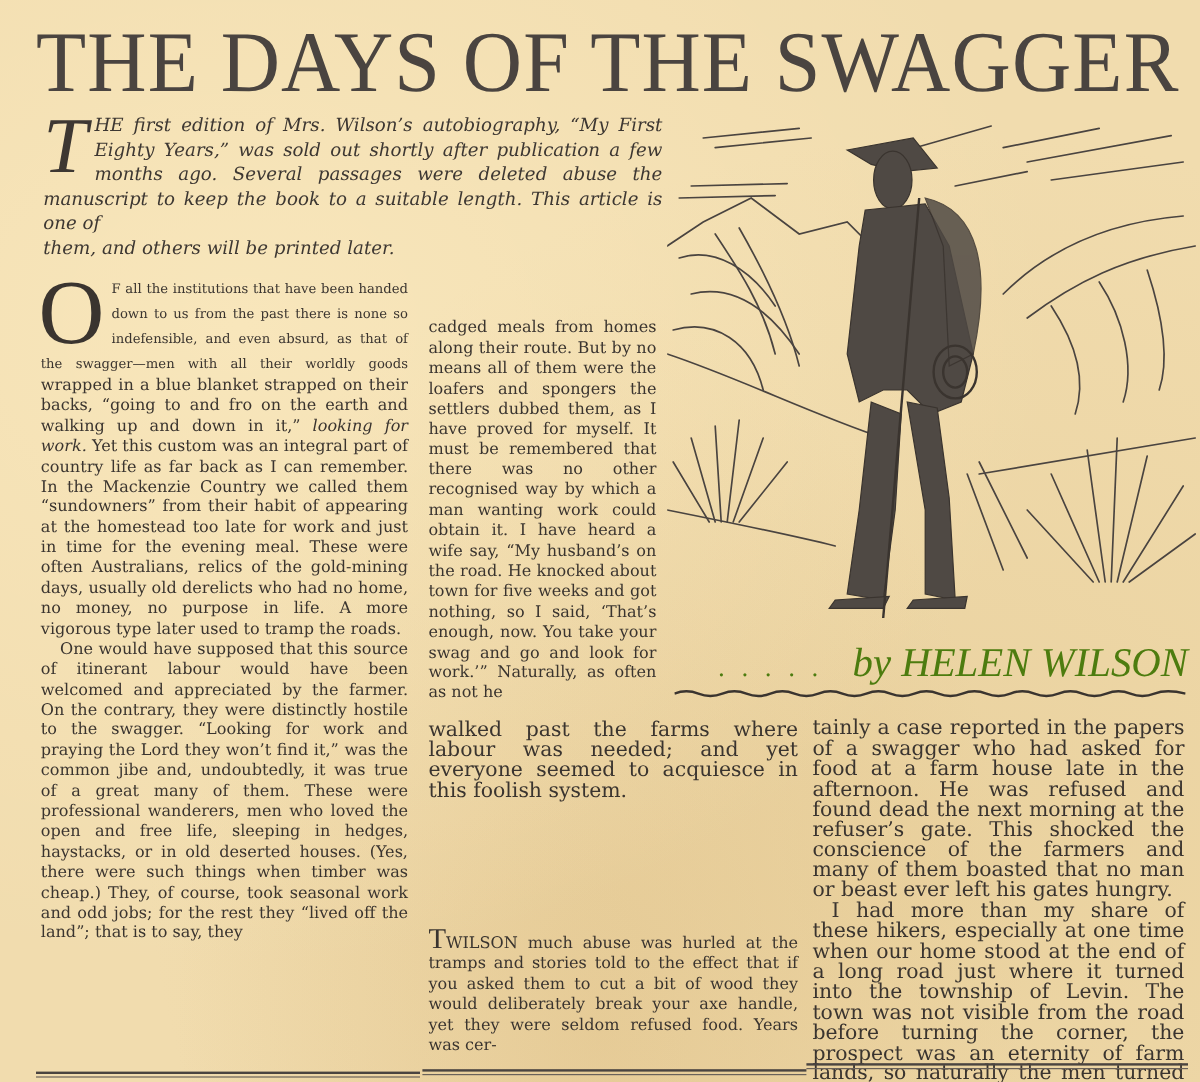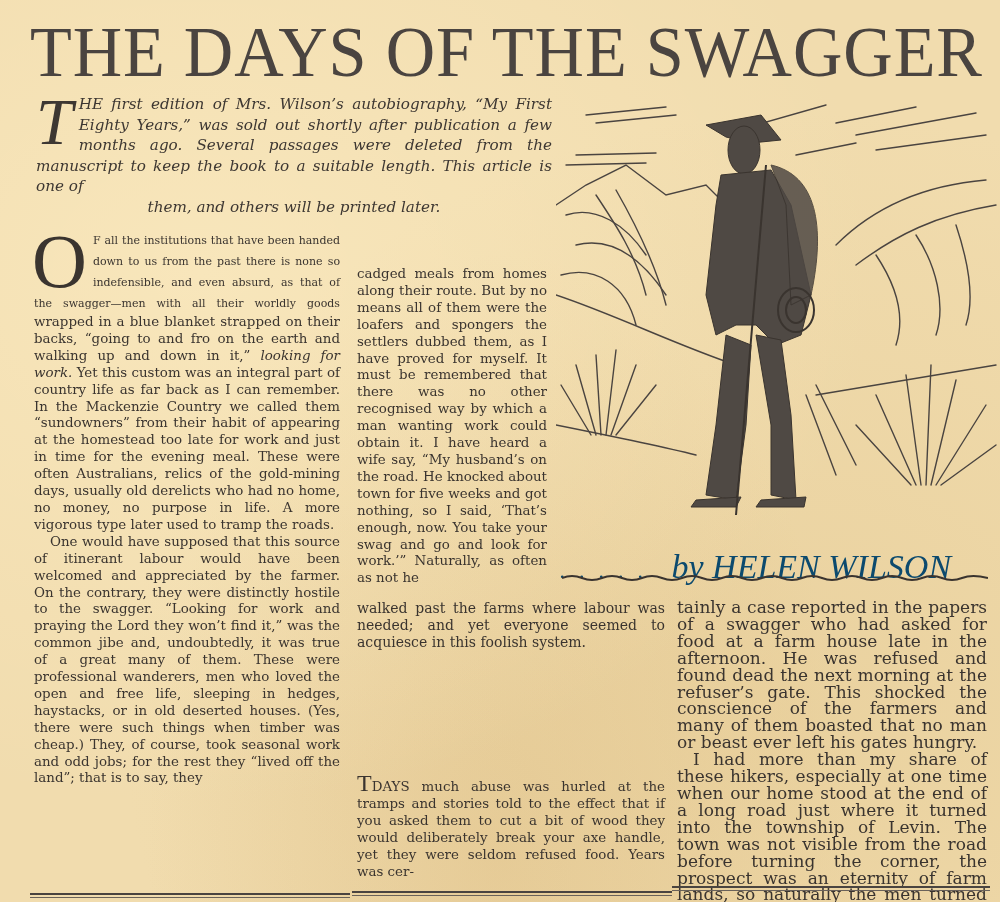--- a/index.html
+++ b/index.html
@@ -24,58 +24,58 @@
   .intro {
     position: absolute; left: 36px; top: 94px; width: 516px;
     font-family: "DejaVu Serif", serif; font-style: italic;
     font-size: 15.2px; line-height: 20.5px; color: #3d3732;
     text-align: justify;
   }
   .intro .drop {
     float: left; font-family: "Liberation Serif", serif; font-style: italic;
     font-size: 66px; line-height: 52px; margin: 2px 6px 0 0; color: #3d3732;
   }
-  .intro .last { text-align: center; display: block; }
+  .intro .last { text-align: left; display: block; }
   .col {
     position: absolute; font-family: "DejaVu Serif", serif; color: #3a342f;
     text-align: justify; hyphens: manual;
   }
   .col1 { left: 34px; top: 230px; width: 306px; font-size: 13.4px; line-height: 16.9px; }
   .col1 .lead { font-size: 11px; line-height: 21px; }
   .col1 .drop-o {
     float: left; font-family: "Liberation Serif", serif; font-size: 76px;
     line-height: 58px; margin: 2px 6px 0 -2px; color: #3a342f;
   }
   .col2 { left: 357px; top: 230px; width: 190px; font-size: 13.4px; line-height: 16.9px; margin-top: 36px; }
-  .col2b { left: 357px; top: 600px; width: 308px; font-size: 14px; line-height: 16.9px; }
+  .col2b { left: 357px; top: 600px; width: 308px; font-size: 17px; line-height: 16.9px; }
   .col2c { left: 357px; top: 775px; width: 308px; font-size: 13.4px; line-height: 16.9px; }
   .col3 { left: 677px; top: 599px; width: 310px; font-size: 17px; line-height: 16.9px; }
   p { margin: 0; }
   .indent { text-indent: 16px; }
   .italic { font-style: italic; }
   .th-cap { font-family: "Liberation Serif", serif; font-size: 24px; }
   .illus { position: absolute; left: 556px; top: 95px; width: 442px; height: 430px; }
   .byline {
-    position: absolute; left: 560px; top: 548px; width: 430px;
+    position: absolute; left: 560px; top: 534px; width: 430px;
     font-family: "Liberation Serif", serif; font-style: italic; font-size: 34px;
-    color: #0c4a6e; text-align: left; white-space: nowrap;
+    color: #4d7c0f; text-align: right; white-space: nowrap;
   }
   .byline .dots { letter-spacing: 14px; font-size: 22px; margin-right: 14px; }
   .wavy { position: absolute; left: 562px; top: 574px; width: 426px; height: 8px; }
   .rule { position: absolute; height: 0; border-top: 2px solid #4a4440; }
   .rule.thin { border-top: 1px solid #6a625a; }
 </style>
 </head>
 <body>
 
 <div class="headline">THE DAYS OF THE SWAGGER</div>
 
 <div class="intro">
   <span class="drop">T</span>
-  <span>HE first edition of Mrs. Wilson’s autobiography, “My First Eighty Years,” was sold out shortly after publication a few months ago. Several passages were deleted from the manuscript to keep the book to a suitable length. This article is one of</span>
+  <span>HE first edition of Mrs. Wilson’s autobiography, “My First Eighty Years,” was sold out shortly after publication a few months ago. Several passages were deleted abuse the manuscript to keep the book to a suitable length. This article is one of</span>
   <span class="last">them, and others will be printed later.</span>
 </div>
 
 <div class="col col1">
   <p>
     <span class="drop-o">O</span>
     <span class="lead">F all the institutions that have been handed down to us from the past there is none so indefensible, and even absurd, as that of the swagger—men with all their worldly goods</span><span> wrapped in a blue blanket strapped on their backs, “going to and fro on the earth and walking up and down in it,” </span><span class="italic">looking for work.</span><span> Yet this custom was an integral part of country life as far back as I can remember. In the Mackenzie Country we called them “sundowners” from their habit of appearing at the homestead too late for work and just in time for the evening meal. These were often Australians, relics of the gold-mining days, usually old derelicts who had no home, no money, no purpose in life. A more vigorous type later used to tramp the roads.</span>
   </p>
   <p class="indent">One would have supposed that this source of itinerant labour would have been welcomed and appreciated by the farmer. On the contrary, they were distinctly hostile to the swagger. “Looking for work and praying the Lord they won’t find it,” was the common jibe and, undoubtedly, it was true of a great many of them. These were professional wanderers, men who loved the open and free life, sleeping in hedges, haystacks, or in old deserted houses. (Yes, there were such things when timber was cheap.) They, of course, took seasonal work and odd jobs; for the rest they “lived off the land”; that is to say, they</p>
 </div>
@@ -83,21 +83,21 @@
 <div class="col col2">
   <p>cadged meals from homes along their route. But by no means all of them were the loafers and spongers the settlers dubbed them, as I have proved for myself. It must be remembered that there was no other recognised way by which a man wanting work could obtain it. I have heard a wife say, “My husband’s on the road. He knocked about town for five weeks and got nothing, so I said, ‘That’s enough, now. You take your swag and go and look for work.’” Naturally, as often as not he</p>
 </div>
 
 <div class="col col2b">
   <p>walked past the farms where labour was needed; and yet everyone seemed to acquiesce in this foolish system.</p>
 </div>
 
 <div class="col col2c">
   <p>
-    <span class="th-cap">T</span><span>DAYS</span><span> much abuse was hurled at the tramps and stories told to the effect that if you asked them to cut a bit of wood they would deliberately break your axe handle, yet they were seldom refused food. Years was cer-</span>
+    <span class="th-cap">T</span><span>WILSON</span><span> much abuse was hurled at the tramps and stories told to the effect that if you asked them to cut a bit of wood they would deliberately break your axe handle, yet they were seldom refused food. Years was cer-</span>
   </p>
 </div>
 
 <div class="col col3">
   <p>tainly a case reported in the papers of a swagger who had asked for food at a farm house late in the afternoon. He was refused and found dead the next morning at the refuser’s gate. This shocked the conscience of the farmers and many of them boasted that no man or beast ever left his gates hungry.</p>
   <p class="indent">I had more than my share of these hikers, especially at one time when our home stood at the end of a long road just where it turned into the township of Levin. The town was not visible from the road before turning the corner, the prospect was an eternity of farm lands, so naturally the men turned in to get nourishment where they could. They</p>
 </div>
 
 <svg class="illus" viewBox="0 0 442 430">
   <g fill="none" stroke="#4a4440" stroke-width="1.4" stroke-linecap="round">

